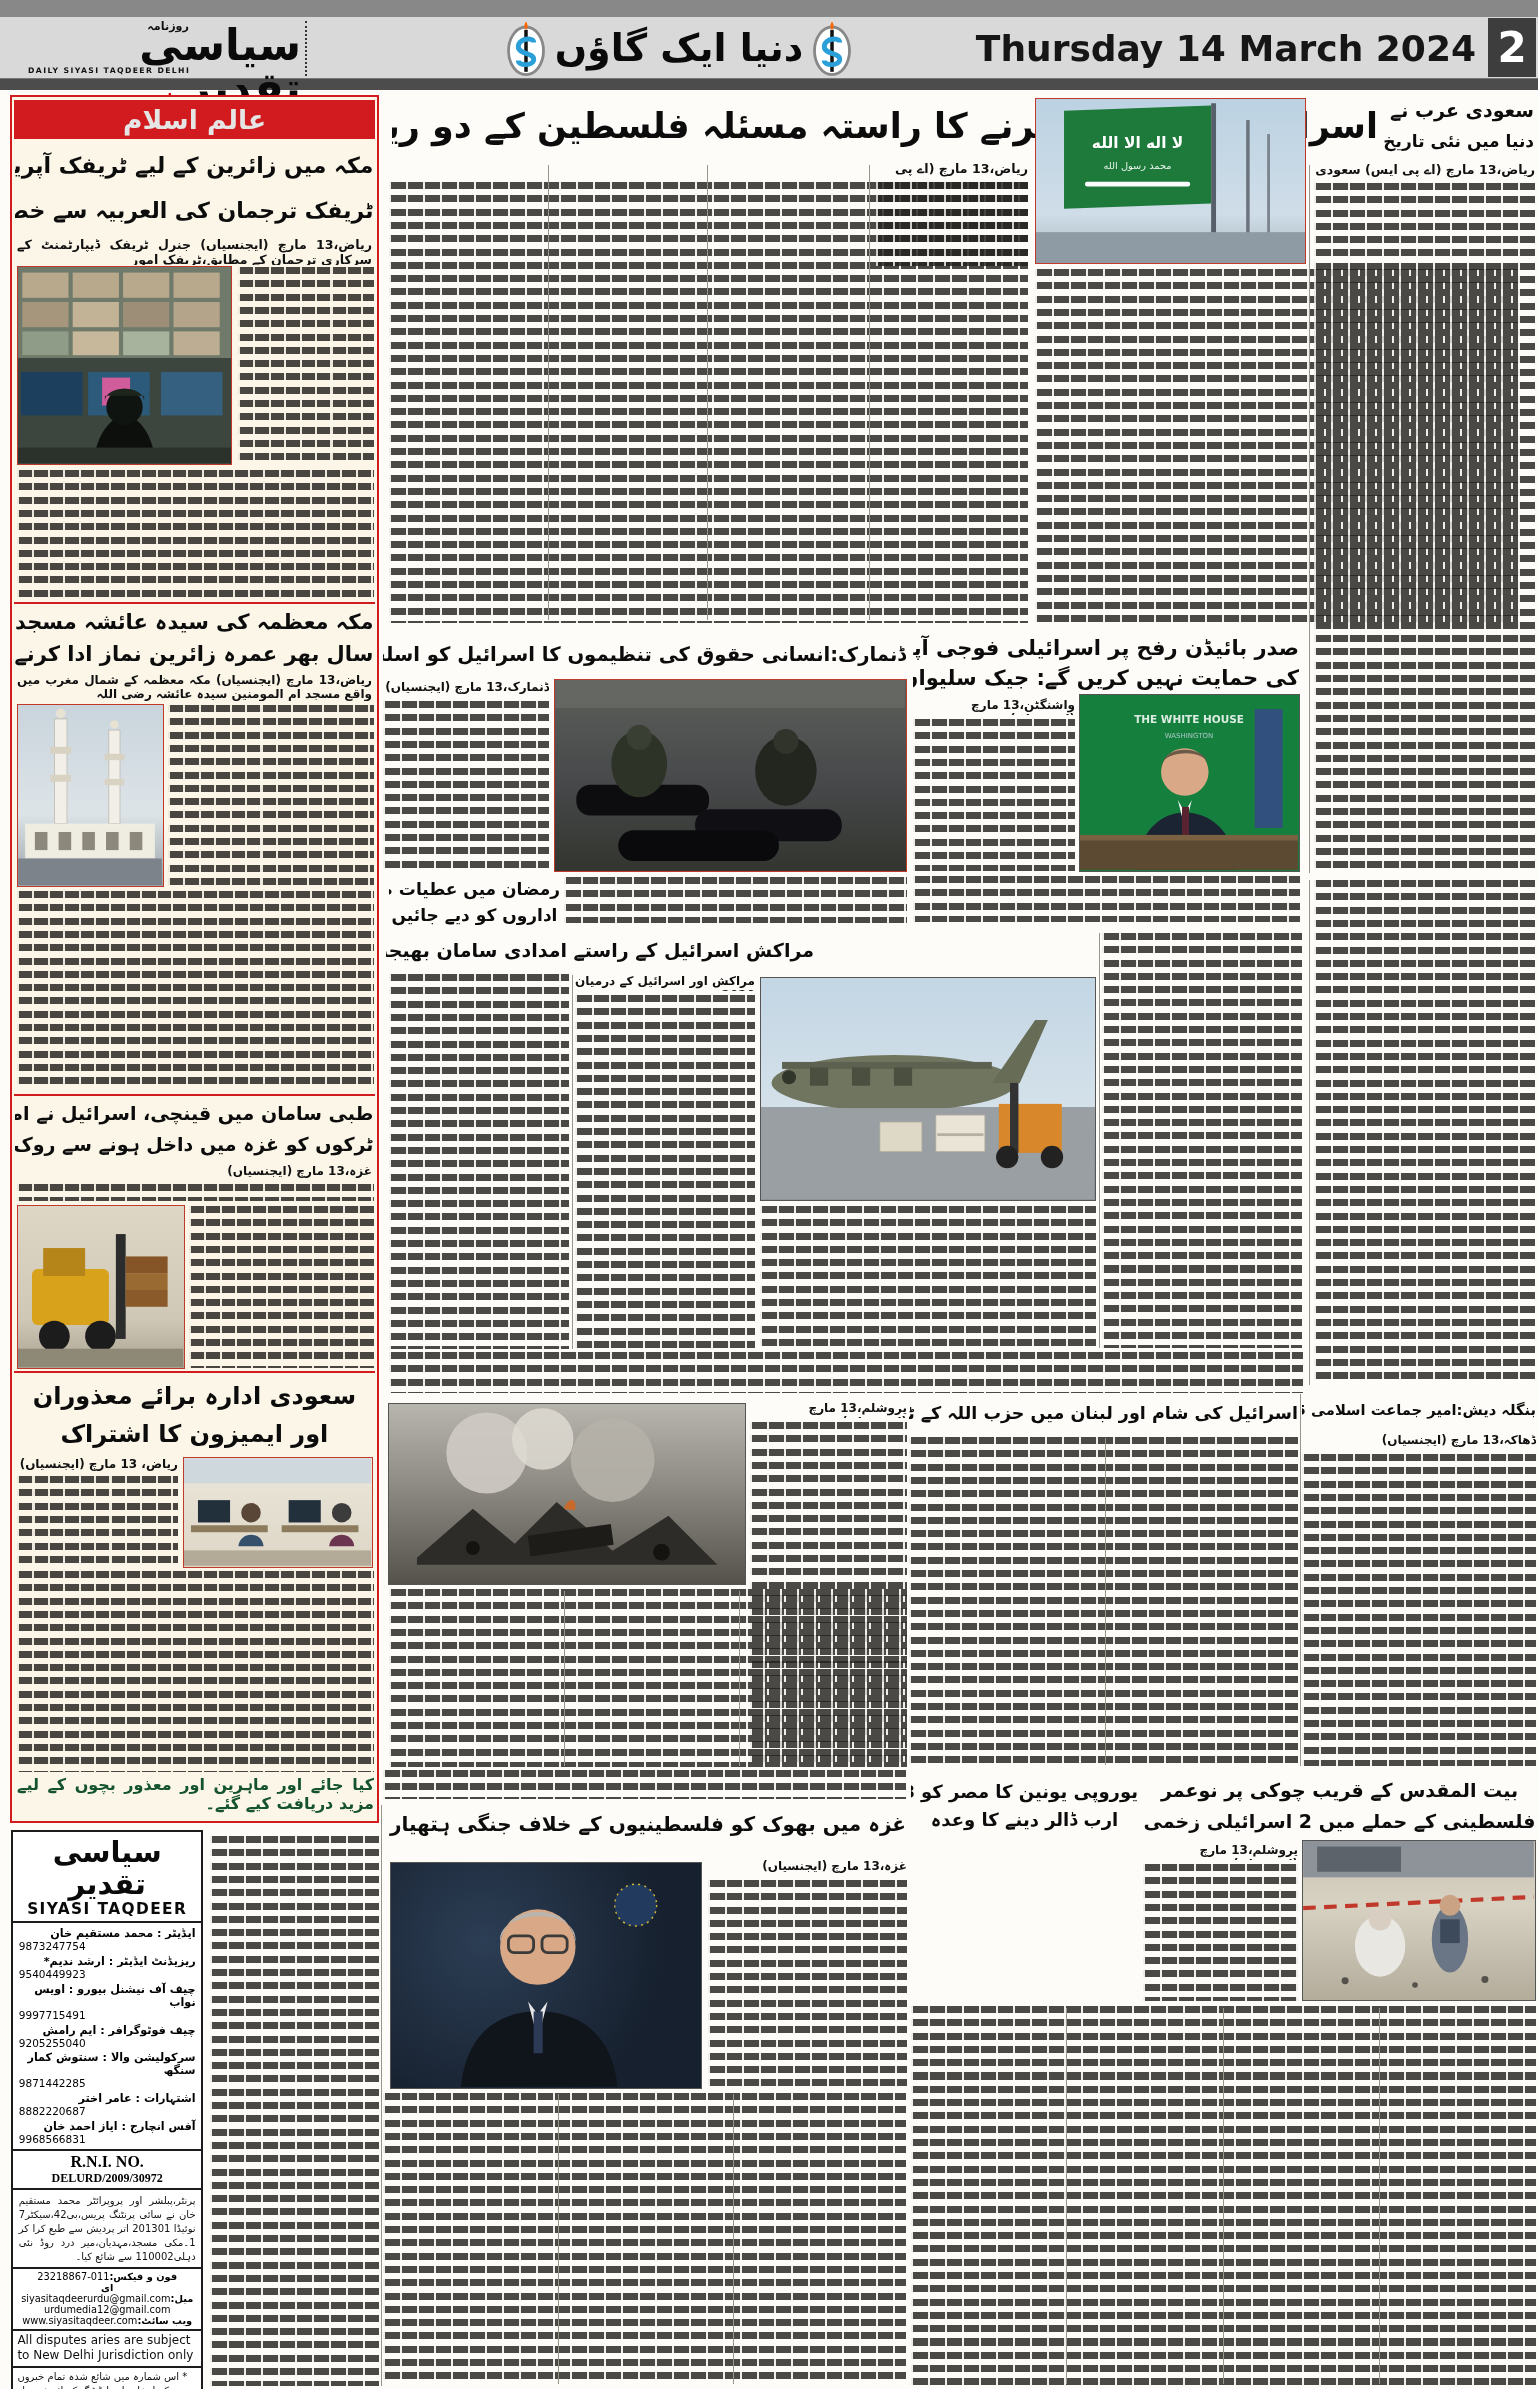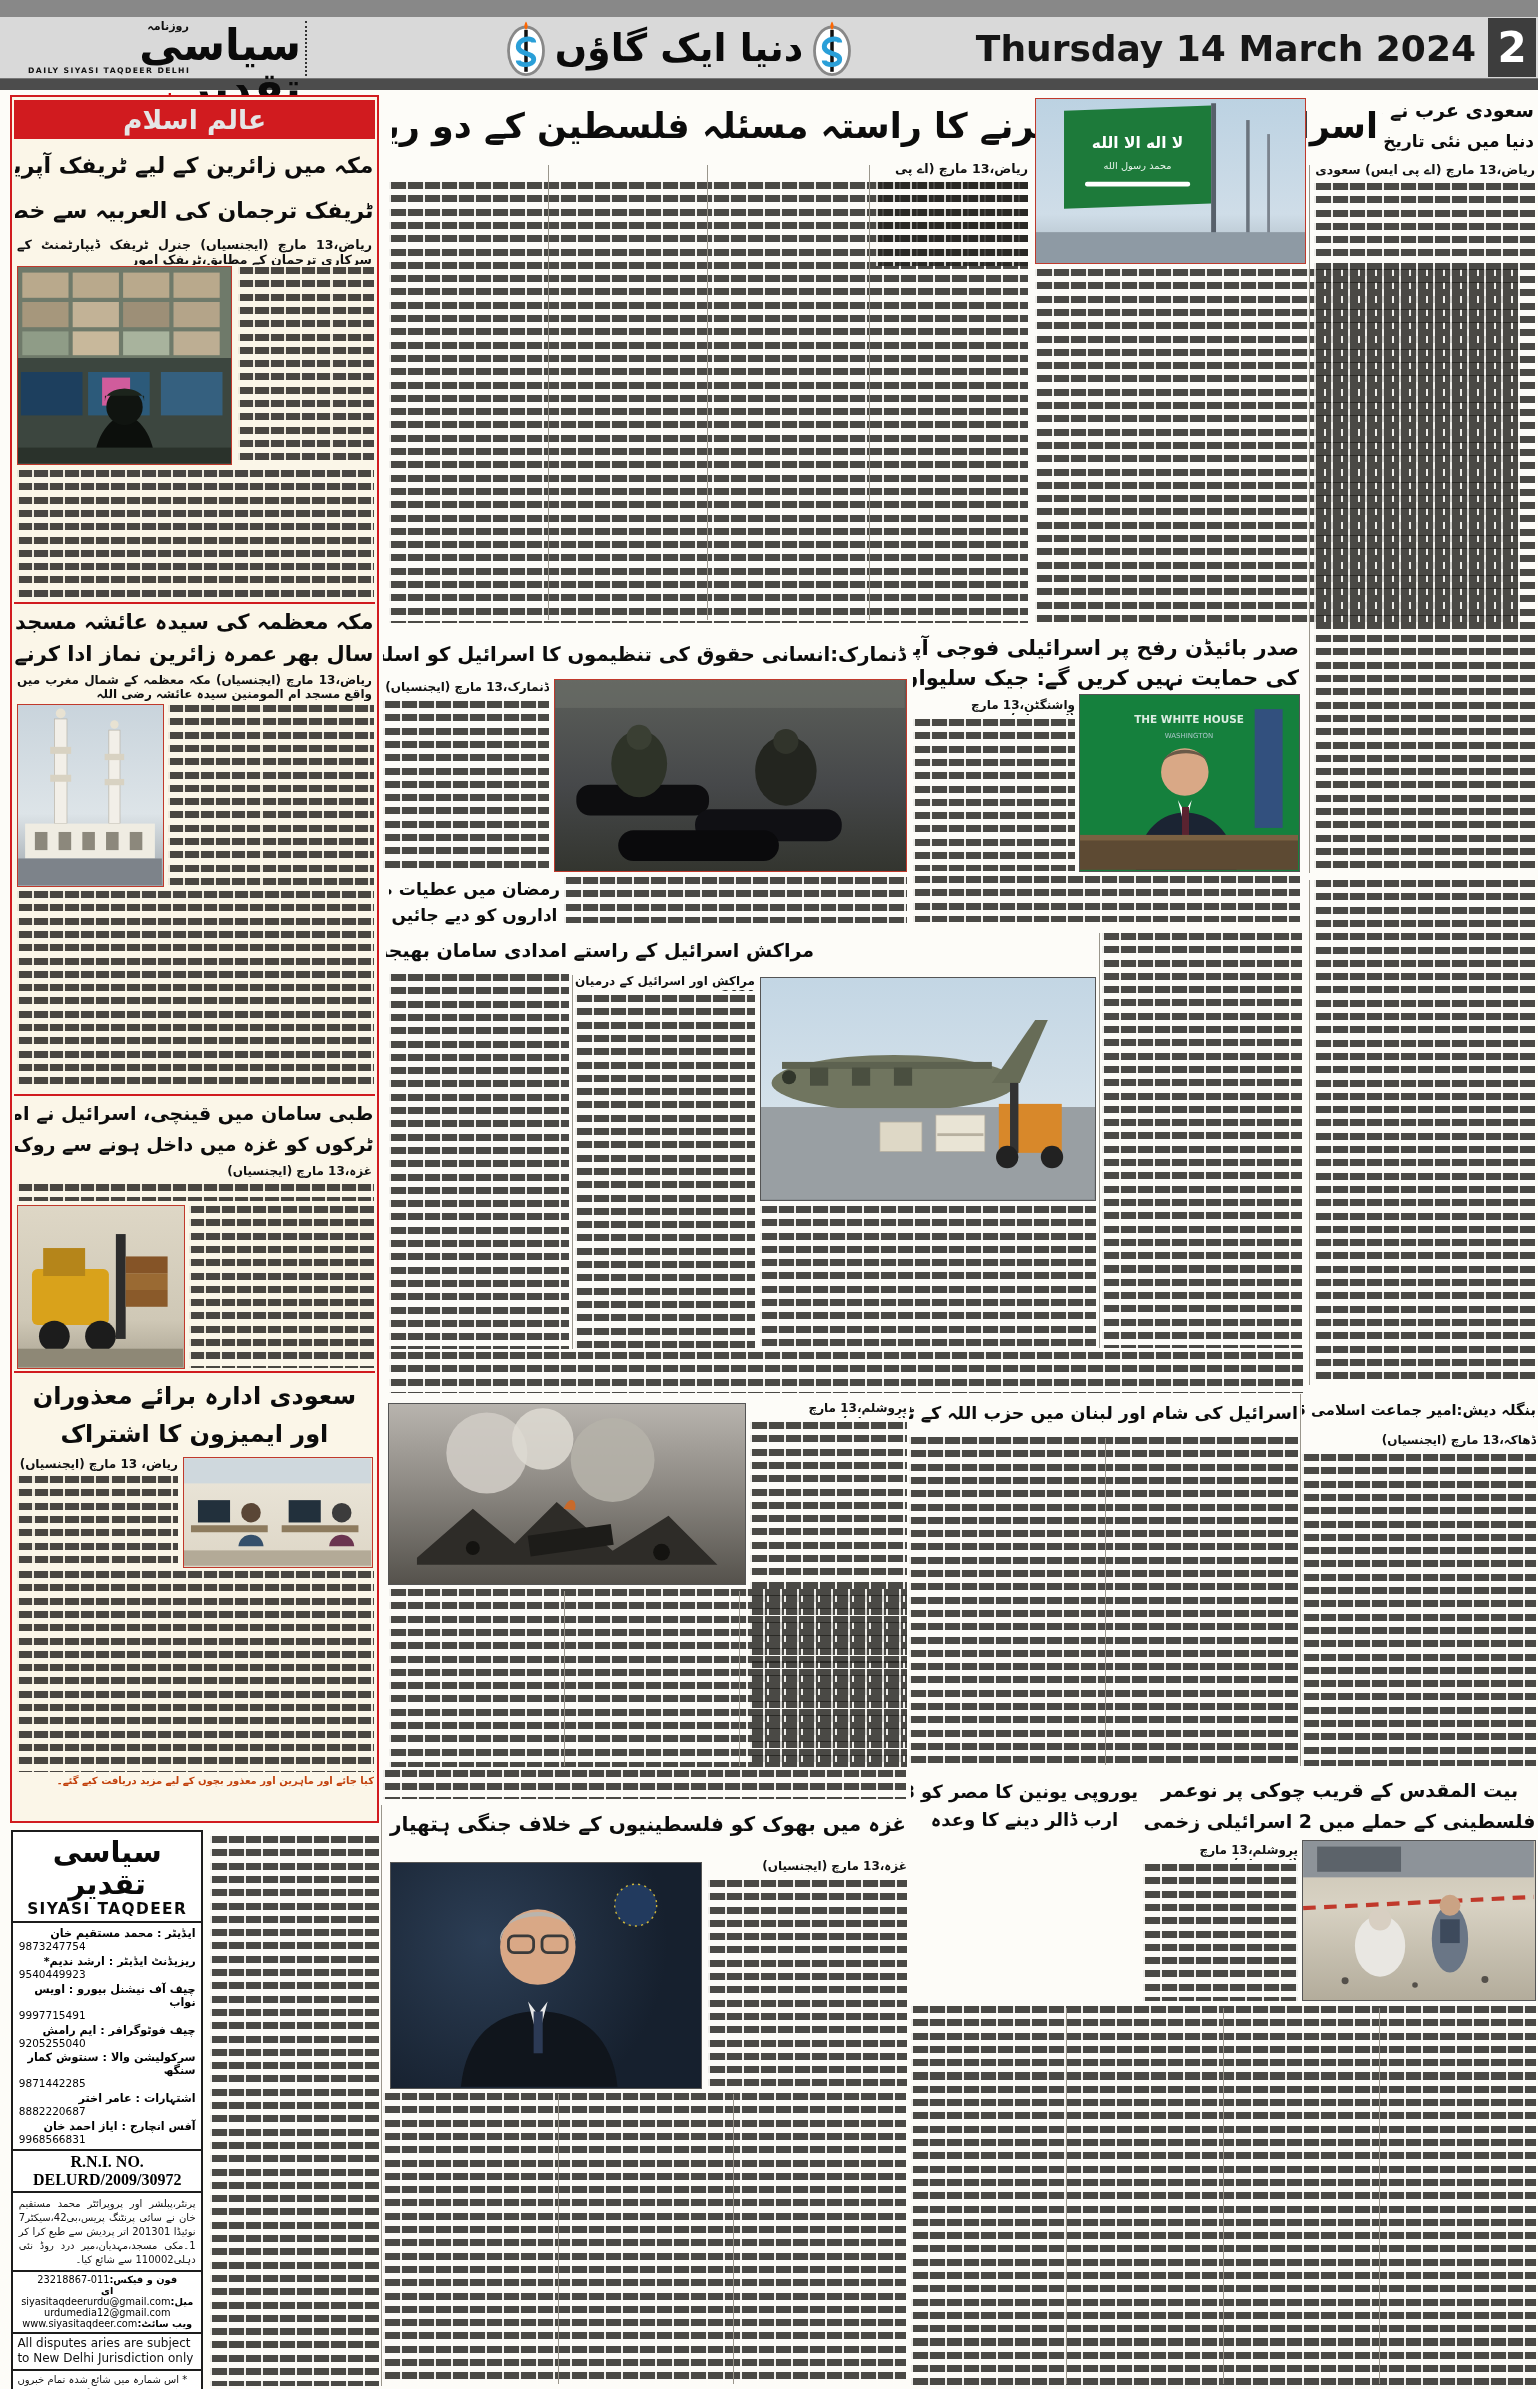--- a/index.html
+++ b/index.html
@@ -346,21 +346,21 @@
       <rect x="10" y="96" width="110" height="10" fill="#8d7b5e"></rect>
       <rect x="140" y="96" width="110" height="10" fill="#8d7b5e"></rect>
       <circle cx="96" cy="78" r="14" fill="#5a4636"></circle>
       <path d="M78 126 C80 104 112 104 114 126 Z" fill="#35506b"></path>
       <circle cx="226" cy="78" r="14" fill="#3c3c3c"></circle>
       <path d="M208 126 C210 104 242 104 244 126 Z" fill="#6b3550"></path>
       <rect x="0" y="132" width="268" height="22" fill="#b3aa97"></rect>
     </svg>
   </div>
   <div class="n simlight" style="left:17px;top:1554px;width:357px;height:201px;"></div>
-  <div class="n ur" style="left:17px;top:1758px;width:357px;height:39px;font-size:10px;font-weight:bold;color:#c2410c;text-align:justify;overflow:hidden;">کیا جائے اور ماہرین اور معذور بچوں کے لیے مزید دریافت کیے گئے۔</div>
+  <div class="n ur" style="left:17px;top:1758px;width:357px;height:39px;font-size:16px;font-weight:bold;color:#14532d;text-align:justify;overflow:hidden;">کیا جائے اور ماہرین اور معذور بچوں کے لیے مزید دریافت کیے گئے۔</div>
 
   <div class="n" style="left:11.2px;top:1813px;width:192px;height:574px;background:#fff;border:2.1px solid #1c1c1c;display:flex;flex-direction:column;">
     <div style="text-align:center;border-bottom:2.1px solid #1c1c1c;padding:4.2px 1.4px 2.8px;">
       <div class="ur" style="font-size:29px;font-weight:900;color:#0a0a0a;line-height:32px;">سیاسی تقدیر</div>
       <div style="font-size:15.4px;font-weight:900;letter-spacing:1.4px;color:#0a0a0a;">SIYASI TAQDEER</div>
     </div>
     <div style="padding:4.2px 5.6px;border-bottom:2.1px solid #1c1c1c;">
       <div class="staffrow" style="margin-bottom:2.8px;">
         <div class="ur" style="font-size:11.2px;font-weight:bold;"><span>ایڈیٹر</span> : <span>محمد مستقیم خان</span></div>
         <div style="font-size:10.5px;">9873247754</div>
@@ -385,21 +385,21 @@
         <div class="ur" style="font-size:11.2px;font-weight:bold;"><span>اشتہارات</span> : <span>عامر اختر</span></div>
         <div style="font-size:10.5px;">8882220687</div>
       </div>
       <div class="staffrow">
         <div class="ur" style="font-size:11.2px;font-weight:bold;"><span>آفس انچارج</span> : <span>ایاز احمد خان</span></div>
         <div style="font-size:10.5px;">9968566831</div>
       </div>
     </div>
     <div style="text-align:center;border-bottom:2.1px solid #1c1c1c;padding:2.1px 0;font-family:'Liberation Serif','DejaVu Serif',serif;">
       <div style="font-size:16px;font-weight:900;">R.N.I. NO.</div>
-      <div style="font-size:16px;font-weight:900;">DELURD/2009/30972</div>
+      <div style="font-size:12px;font-weight:900;">DELURD/2009/30972</div>
     </div>
     <div class="ur" style="font-size:10px;line-height:14px;color:#111;text-align:justify;padding:3.5px 5.6px;border-bottom:2.1px solid #1c1c1c;">پرنٹر،پبلشر اور پروپرائٹر محمد مستقیم خان نے سائی پرنٹنگ پریس،بی42،سیکٹر7 نوئیڈا 201301 اتر پردیش سے طبع کرا کر 1۔مکی مسجد،مہدیان،میر درد روڈ نئی دہلی110002 سے شائع کیا۔</div>
     <div style="text-align:center;padding:2.1px 1.4px;border-bottom:2.1px solid #1c1c1c;font-size:9.8px;">
       <div class="ur"><span style="font-weight:bold;">فون و فیکس:</span><span>011-23218867</span></div>
       <div class="ur"><span style="font-weight:bold;">ای میل:</span><span>siyasitaqdeerurdu@gmail.com</span></div>
       <div>urdumedia12@gmail.com</div>
       <div class="ur"><span style="font-weight:bold;">ویب سائٹ:</span><span>www.siyasitaqdeer.com</span></div>
     </div>
     <div style="font-size:12px;line-height:14.7px;color:#111;padding:2.8px 4.2px;border-bottom:2.1px solid #1c1c1c;">All disputes aries are subject to New Delhi Jurisdiction only</div>
     <div class="ur" style="font-size:10px;line-height:14px;color:#111;text-align:left;padding:2.8px 4.2px;">* اس شمارہ میں شائع شدہ تمام خبروں کے انتخاب اور ایڈیٹنگ کے لئے ذمہ دار</div>

